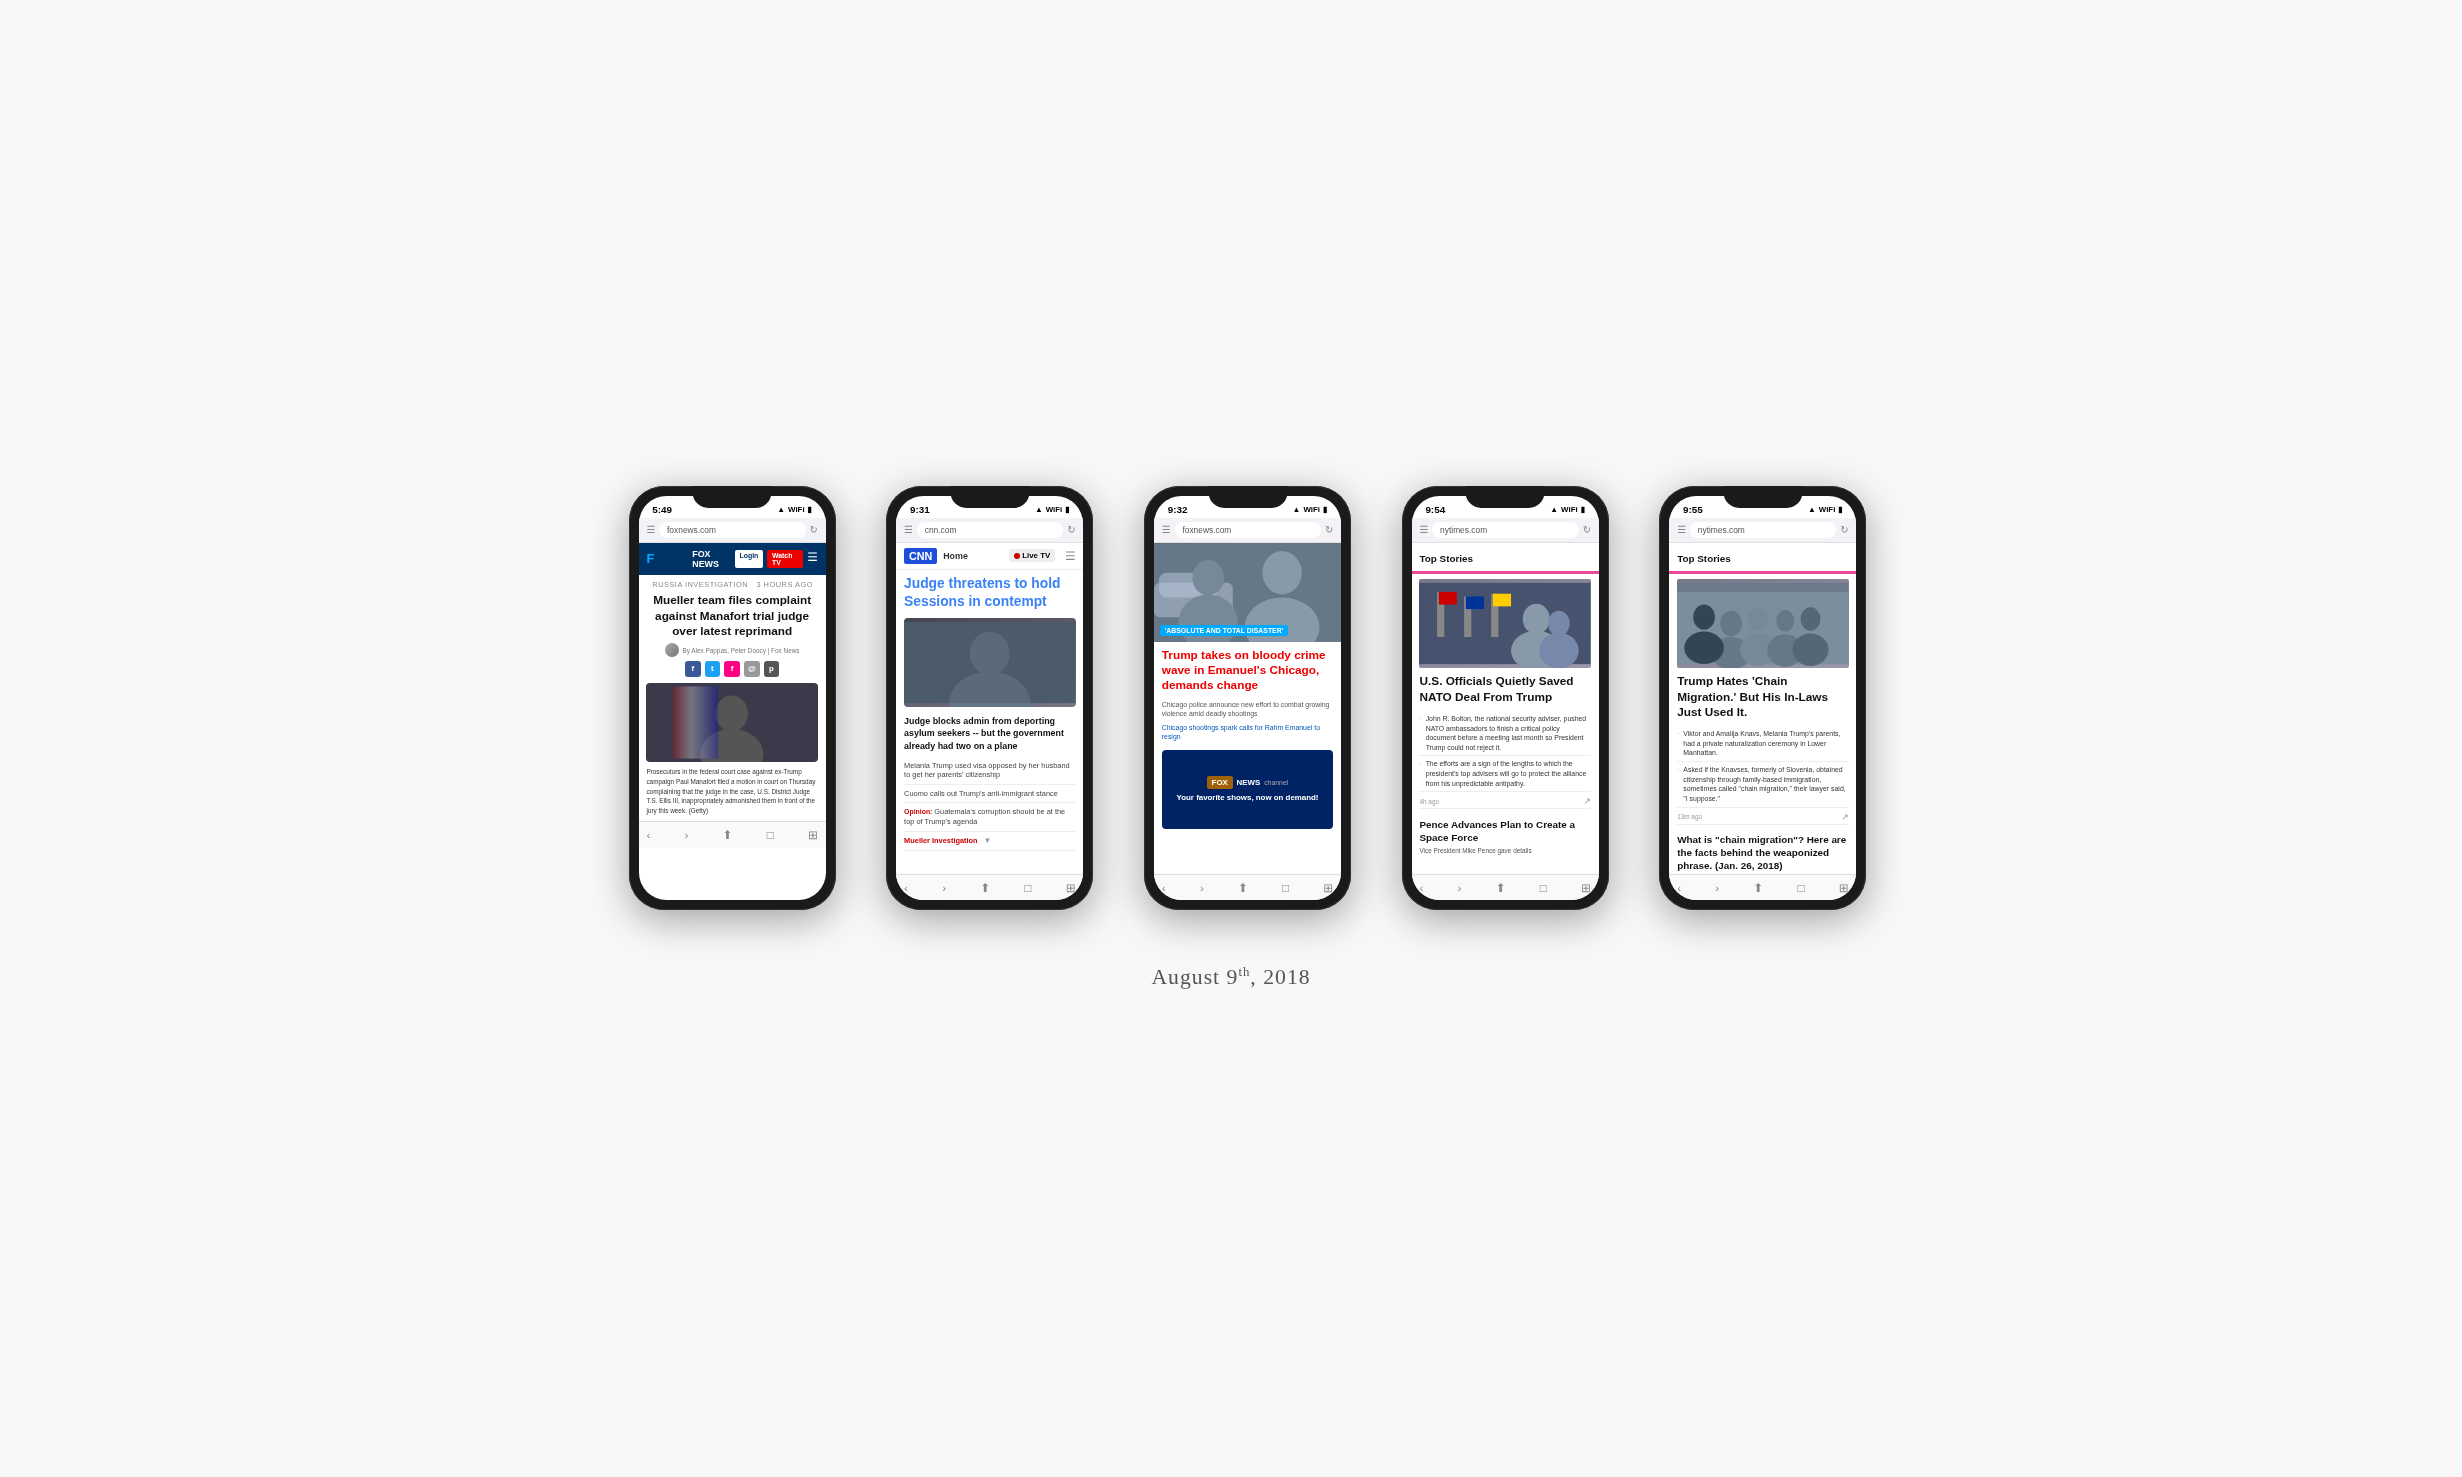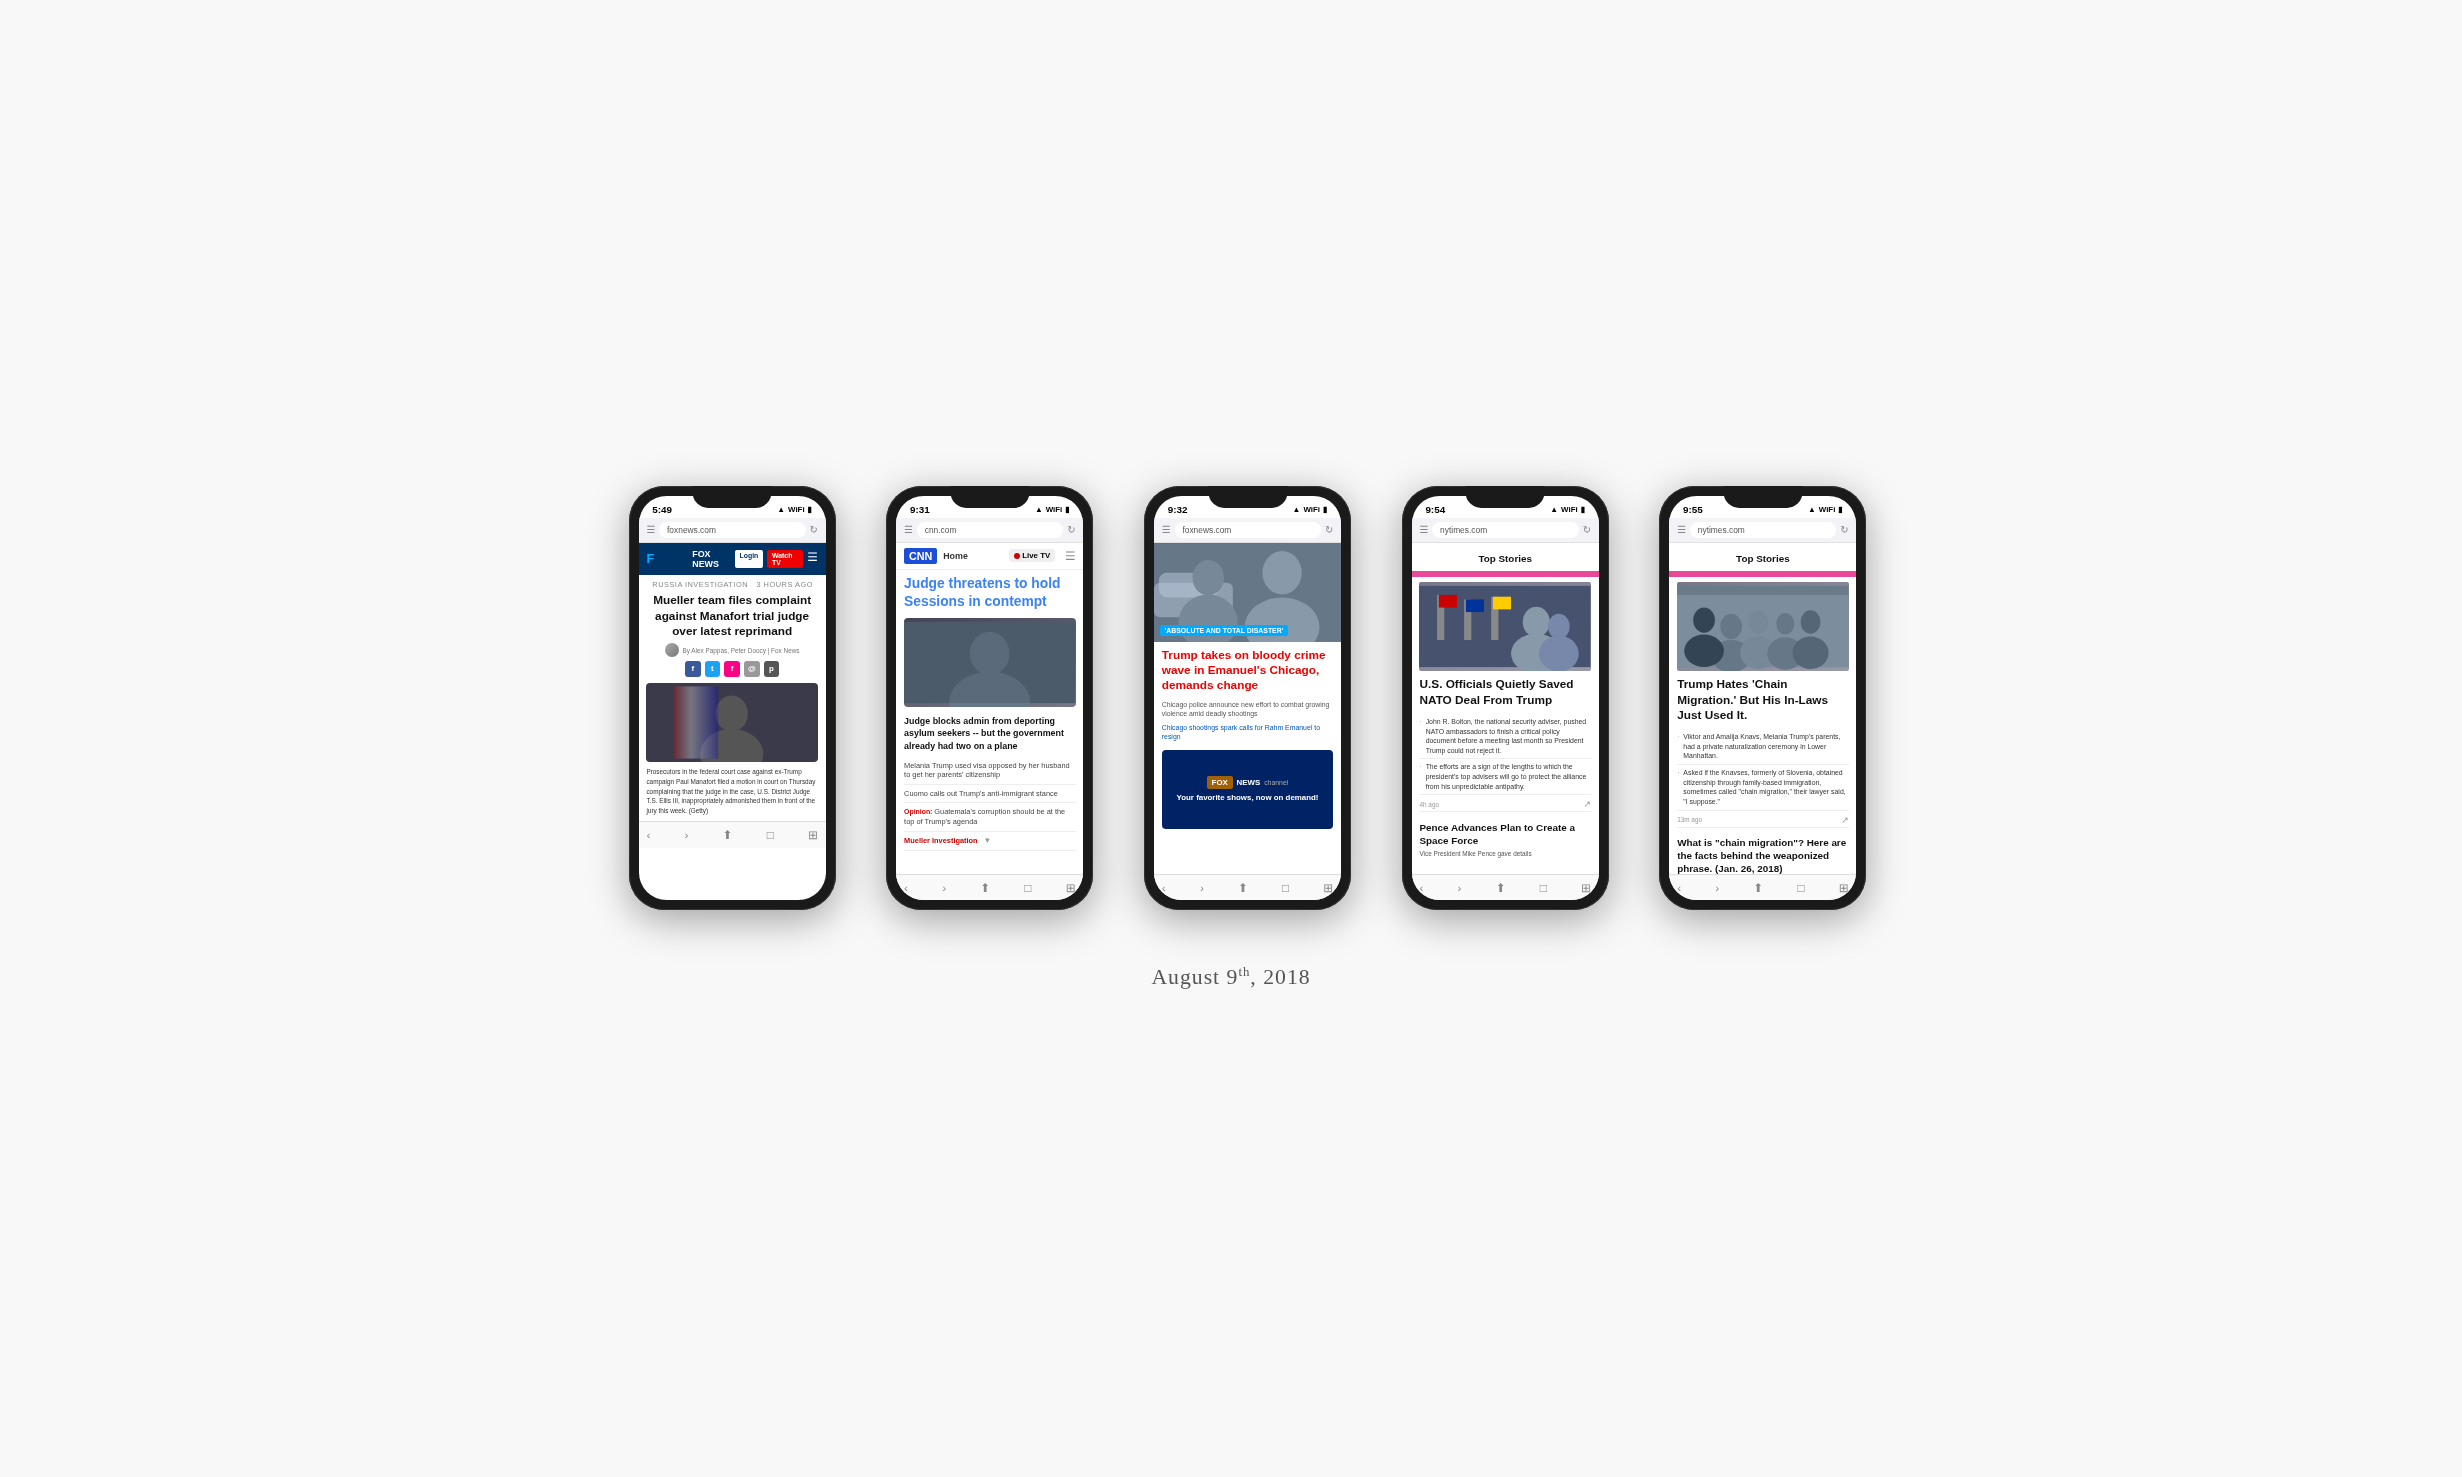--- a/index.html
+++ b/index.html
@@ -330,22 +330,21 @@
       color: #fff;
       font-size: 7.9px;
       font-weight: 700;
       text-align: center;
     }
 
     
     .nyt-header {
       background: #fff;
       padding: 4.9px 7.9px;
-      border-bottom: 6px solid #ec4899;
-      text-align: center;
+      border-bottom: 3px solid #ec4899;
     }
     .nyt-top-stories {
       font-size: 9.9px;
       font-weight: 700;
       color: #111;
     }
     .nyt-body { padding: 5.9px 7.9px; flex: 1; overflow: hidden; }
     .nyt-img {
       width: 100%;
       height: 89px;

